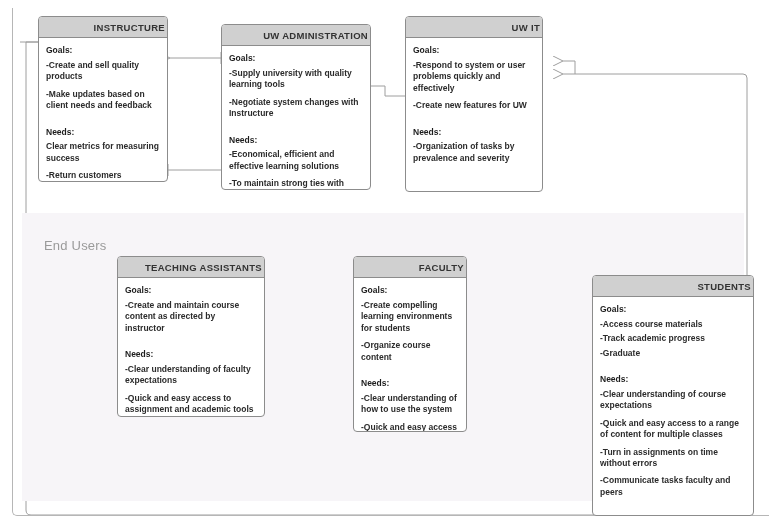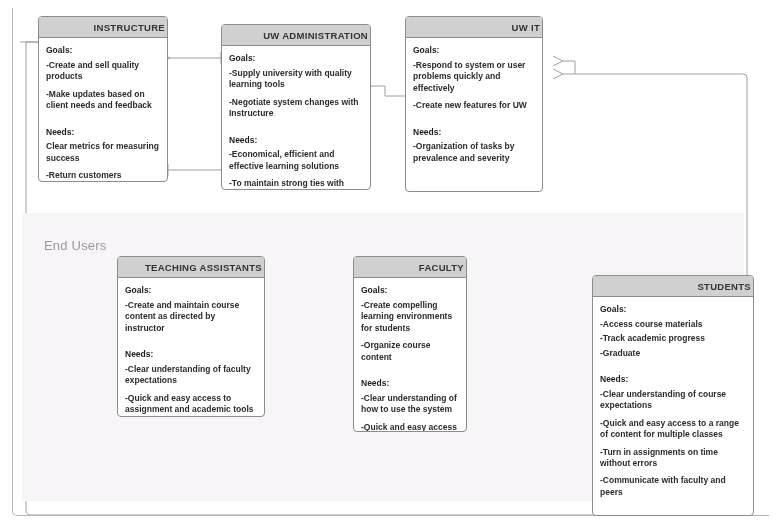--- a/index.html
+++ b/index.html
@@ -223,17 +223,17 @@
     <div class="node-body">
       <div class="sec-title">Goals:</div>
       <div class="item" style="margin-bottom:3px;">-Access course materials</div>
       <div class="item" style="margin-bottom:3px;">-Track academic progress</div>
       <div class="item">-Graduate</div>
       <div class="spacer"></div>
       <div class="sec-title">Needs:</div>
       <div class="item">-Clear understanding of course expectations</div>
       <div class="item">-Quick and easy access to a range of content for multiple classes</div>
       <div class="item">-Turn in assignments on time without errors</div>
-      <div class="item">-Communicate with faculty and peers</div>
+      <div class="item">-Communicate tasks faculty and peers</div>
     </div>
   </div>
 
 </div>
 
 </body></html>

